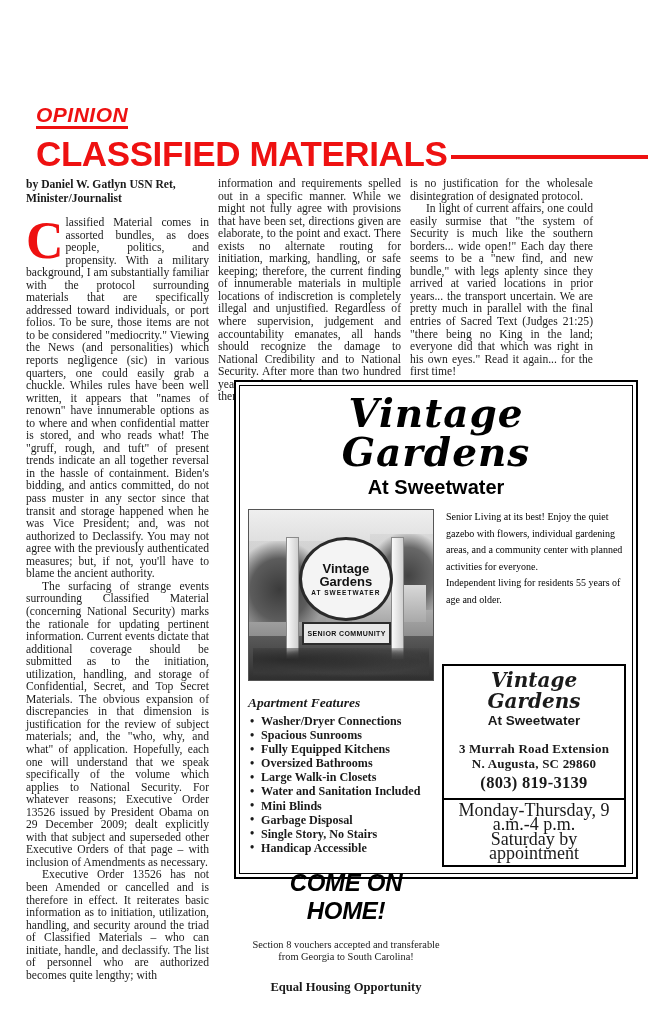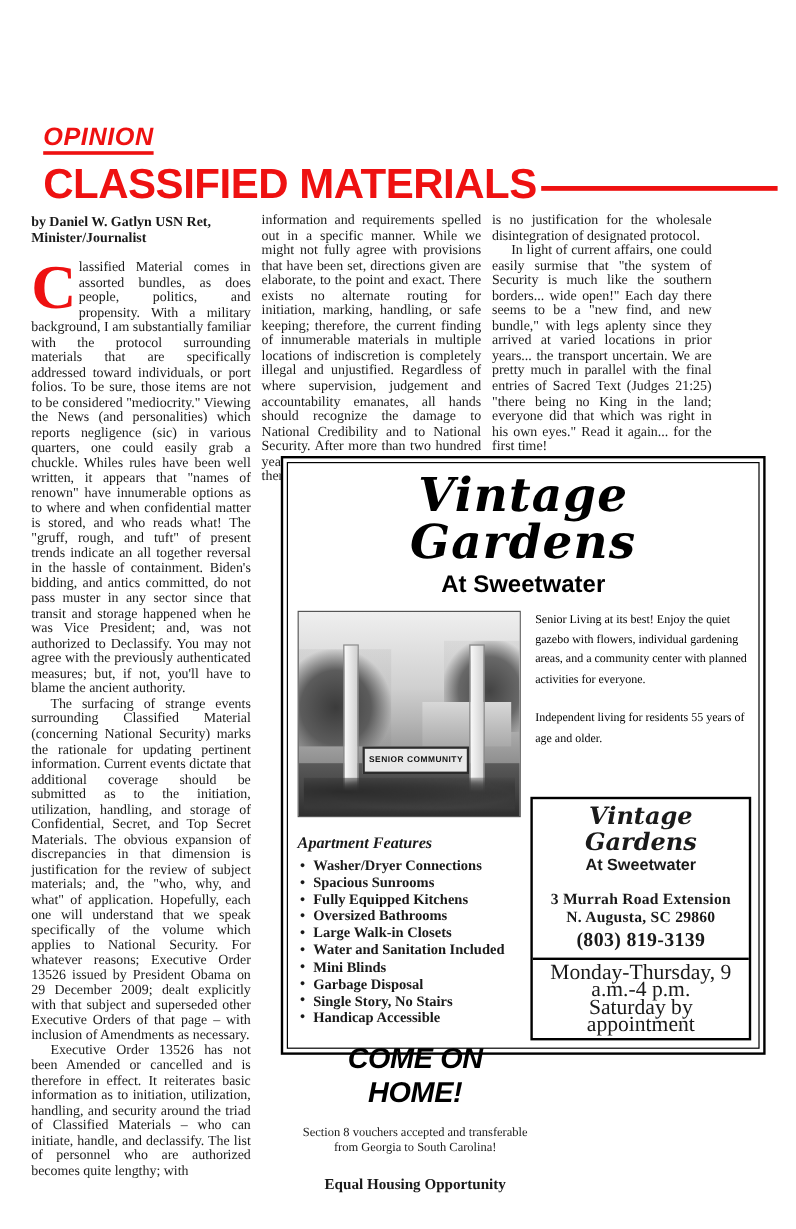--- a/index.html
+++ b/index.html
@@ -238,21 +238,21 @@
 
   .ad-copy {
     flex: 1 1 auto;
     font-family: "Liberation Serif", serif;
     font-size: 10px;
     line-height: 16.6px;
     color: #000;
     padding-left: 2px;
   }
   .ad-copy p { margin: 0; }
-  .ad-copy p + p { margin-top: 16px; }
+  .ad-copy p + p { }
 
   .ad-lists {
     display: flex;
     margin-top: 14px;
   }
   .list-left  { width: 196px; flex: 0 0 auto; }
   .list-right { flex: 1 1 auto; padding-left: 8px; }
 
   .list-head {
     font-family: "Liberation Serif", serif;
@@ -409,20 +409,25 @@
       <div class="ad-mid">
 
         <div class="photo">
           <div class="sky"></div>
           <div class="trees"></div>
           <div class="trees2"></div>
           <div class="building"></div>
           <div class="ground"></div>
           <div class="post left"></div>
           <div class="post right"></div>
+          <div class="oval">
+            <div class="oval-l1">Vintage</div>
+            <div class="oval-l2">Gardens</div>
+            <div class="oval-l3">AT SWEETWATER</div>
+          </div>
           <div class="plaque">
             <span>SENIOR COMMUNITY</span>
           </div>
           <div class="shrubs"></div>
         </div>
 
         <div class="ad-copy">
           <p>Senior Living at its best! Enjoy the quiet gazebo with flowers, individual gardening areas, and a community center with planned activities for everyone.</p>
           <p>Independent living for residents 55 years of age and older.</p>
         </div>

